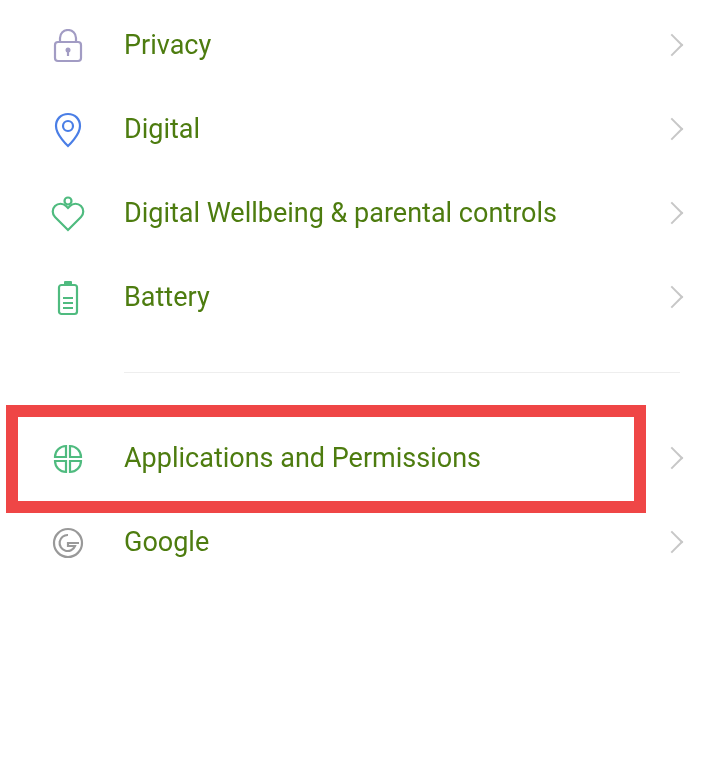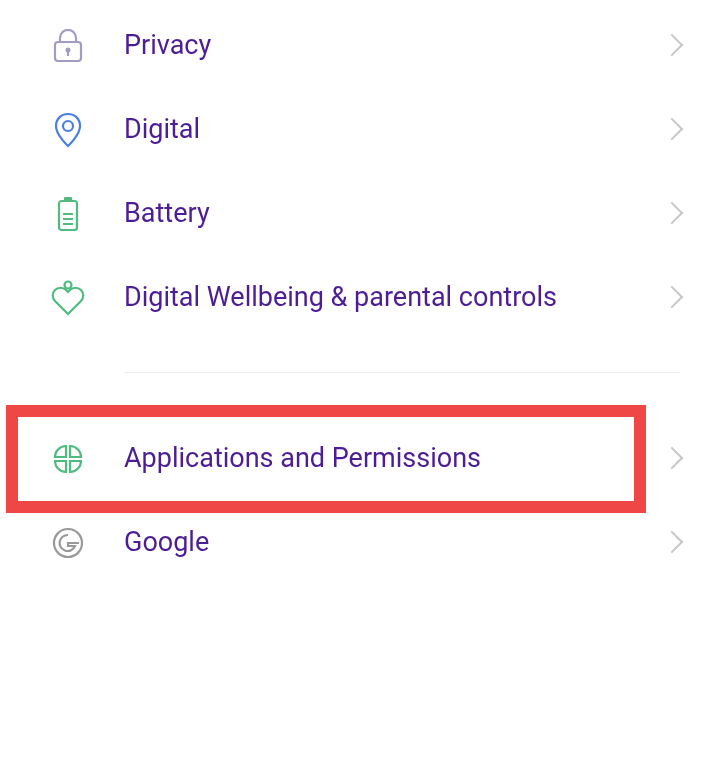--- a/index.html
+++ b/index.html
@@ -26,21 +26,21 @@
       height: 36px;
       display: flex;
       align-items: center;
       justify-content: center;
       flex-shrink: 0;
     }
     .item-label {
       flex: 1;
       margin-left: 38px;
       font-size: 27px;
-      color: #4c1d95;
+      color: #4d7c0f;
       line-height: 1.25;
       padding-right: 20px;
     }
     .chevron {
       flex-shrink: 0;
       width: 16px;
       height: 26px;
     }
     .chevron::before {
       content: "";
@@ -96,40 +96,40 @@
         <path d="M15 2 C8 2 3 7 3 14 C3 23 15 34 15 34 S27 23 27 14 C27 7 22 2 15 2 Z" stroke="#4a7ee6" stroke-width="2.2" fill="none"></path>
         <circle cx="15" cy="14" r="5" stroke="#4a7ee6" stroke-width="2.2" fill="none"></circle>
       </svg>
     </span>
     <span class="item-label">Digital</span>
     <span class="chevron"></span>
   </div>
 
   <div class="settings-item">
     <span class="icon-wrap">
+      <svg width="34" height="36" viewBox="0 0 34 36" fill="none">
+        <circle cx="17" cy="5" r="3.5" stroke="#4fbb7f" stroke-width="2.2" fill="none"></circle>
+        <path d="M17 34 L4 21 C1 18 1 13 4 10 C7 7 12 7 15 10 L17 12 L19 10 C22 7 27 7 30 10 C33 13 33 18 30 21 Z" stroke="#4fbb7f" stroke-width="2.2" fill="none"></path>
+      </svg>
+    </span>
+    <span class="item-label">Digital Wellbeing &amp; parental controls</span>
+    <span class="chevron"></span>
+  </div>
+
+  <div class="settings-item">
+    <span class="icon-wrap">
       <svg width="24" height="36" viewBox="0 0 24 36" fill="none">
         <rect x="3" y="5" width="18" height="29" rx="2.5" stroke="#4fbb7f" stroke-width="2.2"></rect>
         <rect x="8" y="1" width="8" height="4" rx="1" fill="#4fbb7f"></rect>
         <line x1="7" y1="18" x2="17" y2="18" stroke="#4fbb7f" stroke-width="2"></line>
         <line x1="7" y1="23" x2="17" y2="23" stroke="#4fbb7f" stroke-width="2"></line>
         <line x1="7" y1="28" x2="17" y2="28" stroke="#4fbb7f" stroke-width="2"></line>
       </svg>
     </span>
     <span class="item-label">Battery</span>
-    <span class="chevron"></span>
-  </div>
-
-  <div class="settings-item">
-    <span class="icon-wrap">
-      <svg width="34" height="36" viewBox="0 0 34 36" fill="none">
-        <circle cx="17" cy="5" r="3.5" stroke="#4fbb7f" stroke-width="2.2" fill="none"></circle>
-        <path d="M17 34 L4 21 C1 18 1 13 4 10 C7 7 12 7 15 10 L17 12 L19 10 C22 7 27 7 30 10 C33 13 33 18 30 21 Z" stroke="#4fbb7f" stroke-width="2.2" fill="none"></path>
-      </svg>
-    </span>
-    <span class="item-label">Digital Wellbeing &amp; parental controls</span>
     <span class="chevron"></span>
   </div>
 
   <div class="section-divider"></div>
 
   <div class="settings-item">
     <div class="highlight"></div>
     <span class="icon-wrap">
       <svg width="32" height="32" viewBox="0 0 32 32" fill="none">
         <path d="M3 14 H14 V3 a11 11 0 0 0 -11 11 Z" stroke="#4fbb7f" stroke-width="2.2" fill="none"></path>

